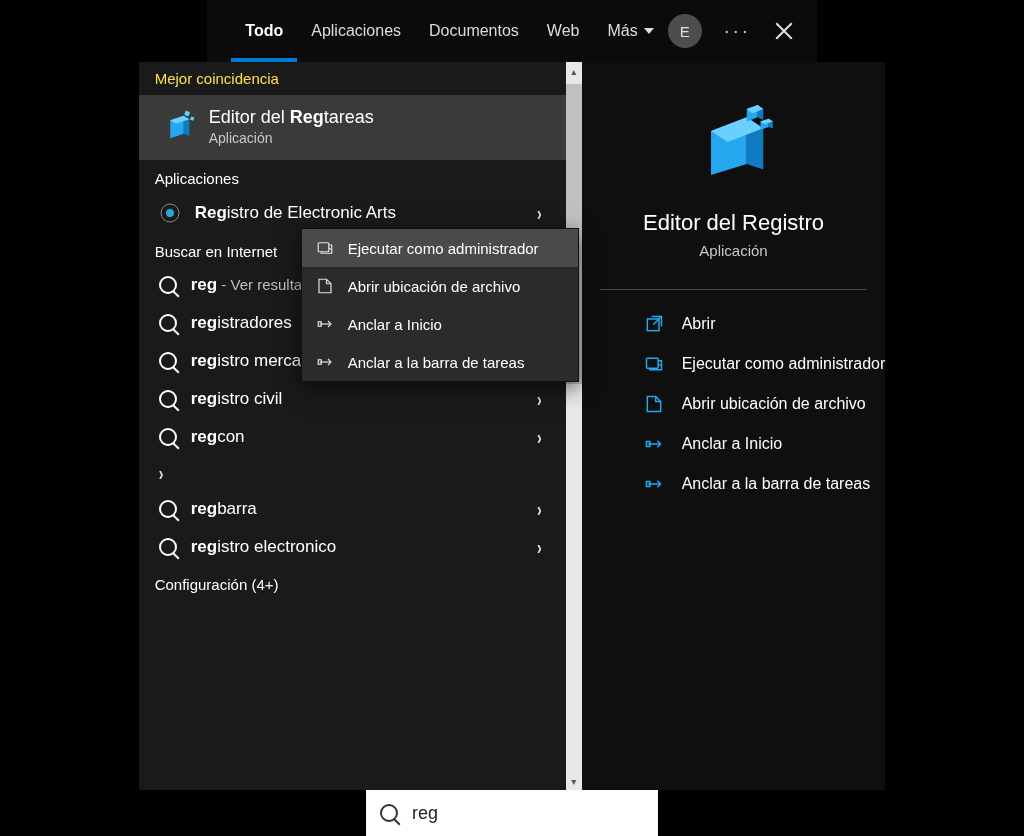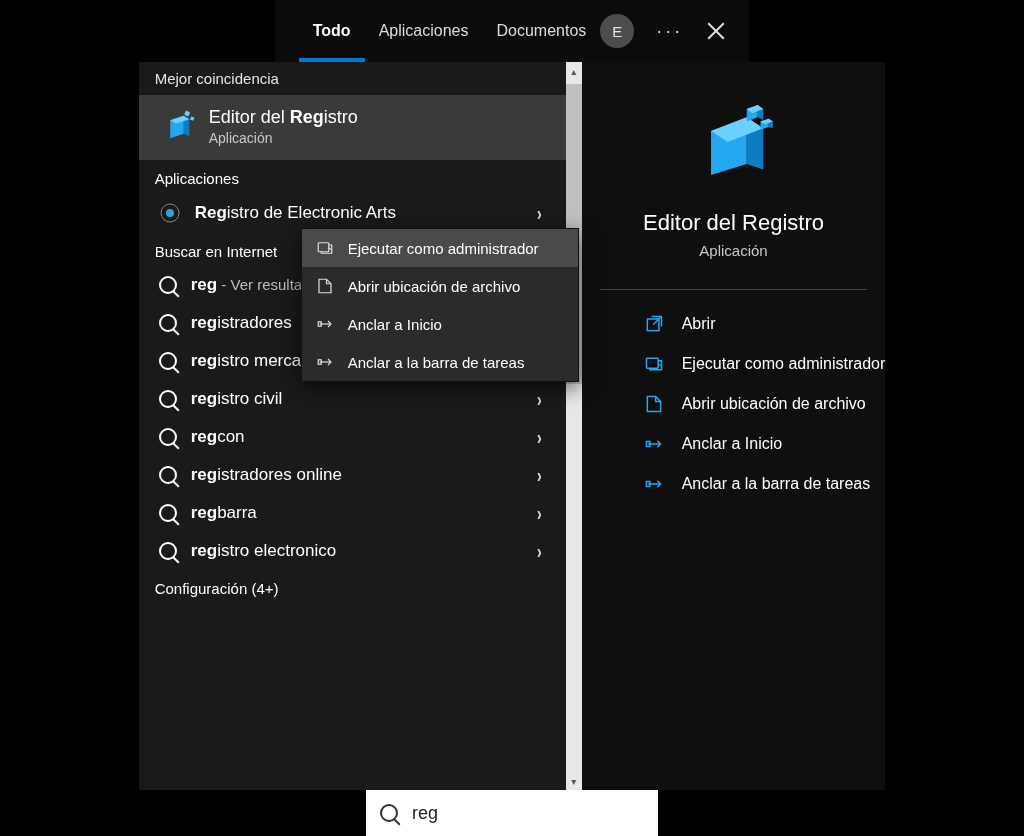--- a/index.html
+++ b/index.html
@@ -22,21 +22,21 @@
 
   
   .main { flex:1; display:flex; min-height:0; }
   .left { width: 443px; background:#1a1a1a; position:relative; display:flex; flex-direction:column; }
   .scrolltrack { position:absolute; top:0; right:0; width:16px; height:100%; background:#e8e8e8; }
   .scrollthumb { position:absolute; right:0; top:22px; width:16px; height:300px; background:#c0c0c0; }
   .scrollarrow { position:absolute; right:0; width:16px; height:18px; font-size:10px; color:#555; background:#e8e8e8; display:flex; align-items:center; justify-content:center; }
   .scrollarrow.top { top:0; }
   .scrollarrow.bot { bottom:0; }
 
-  .section-hdr { font-size:15px; color:#e5e5e5; padding: 8px 7px 8px 16px; }
+  .section-hdr { font-size:15px; color:#fde047; padding: 8px 7px 8px 16px; }
 
   .best { display:flex; align-items:center; gap:14px; padding: 12px 16px 14px 20px; background:#3a3a3a; margin-right:16px; }
   .best .txt { display:flex; flex-direction:column; }
   .best .title { font-size:18px; font-weight:500; }
   .best .title .match { font-weight:600; }
   .best .sub { font-size:14px; color:#c8c8c8; margin-top:2px; }
 
   .apps-hdr, .web-hdr, .cfg-hdr { font-size:15px; padding: 10px 16px 6px 16px; }
 
   .resrow { display:flex; align-items:center; justify-content:space-between; padding: 9px 24px 9px 20px; margin-right:16px; cursor:pointer;gap:16px; }
@@ -80,20 +80,27 @@
 
   <div class="tabbar">
     <div class="tab active">
         <span>Todo</span>
       </div>
     <div class="tab">
         <span>Aplicaciones</span>
       </div>
     <div class="tab">
         <span>Documentos</span>
+      </div>
+    <div class="tab">
+        <span>Web</span>
+      </div>
+    <div class="tab">
+        <span>Más</span>
+        <span class="more-caret"></span>
       </div>
     <div class="spacer"></div>
     <div class="avatar">
         <span>E</span>
       </div>
     <div class="dots"><span>···</span></div>
     <div class="close-x"></div>
   </div>
 
   <div class="main">
@@ -107,21 +114,21 @@
             <g fill="#25a7f0">
               <polygon points="20,20 44,12 44,44 20,52"></polygon>
               <polygon points="44,12 54,18 54,48 44,44" fill="#0f7bc1"></polygon>
               <polygon points="20,20 44,12 54,18 30,26" fill="#6cd0ff"></polygon>
               <rect x="46" y="4" width="8" height="8" transform="rotate(20 50 8)" fill="#6cd0ff"></rect>
               <rect x="56" y="14" width="6" height="6" transform="rotate(20 59 17)" fill="#6cd0ff"></rect>
             </g>
           </svg>
         </span>
         <div class="txt">
-          <div class="title"><span>Editor del </span><span class="match">Reg</span><span>istro</span></div>
+          <div class="title"><span>Editor del </span><span class="match">Reg</span><span>tareas</span></div>
           <div class="sub">Aplicación</div>
         </div>
       </div>
 
       <div class="apps-hdr">Aplicaciones</div>
 
       <div class="resrow">
         <div class="lead">
           <span class="appicon-sm">
             <svg width="20" height="20" viewBox="0 0 20 20">
@@ -165,24 +172,20 @@
         <span class="chev">›</span>
       </div>
       <div class="resrow">
         <div class="lead">
             <span class="magnify"></span>
             <span class="lbl"><span class="match">reg</span><span>con</span></span>
           </div>
         <span class="chev">›</span>
       </div>
       <div class="resrow">
-        <div class="lead">
-            <span class="magnify"></span>
-            <span class="lbl"><span class="match">reg</span><span>istradores online</span></span>
-          </div>
         <span class="chev">›</span>
       </div>
       <div class="resrow">
         <div class="lead">
             <span class="magnify"></span>
             <span class="lbl"><span class="match">reg</span><span>barra</span></span>
           </div>
         <span class="chev">›</span>
       </div>
       <div class="resrow">

